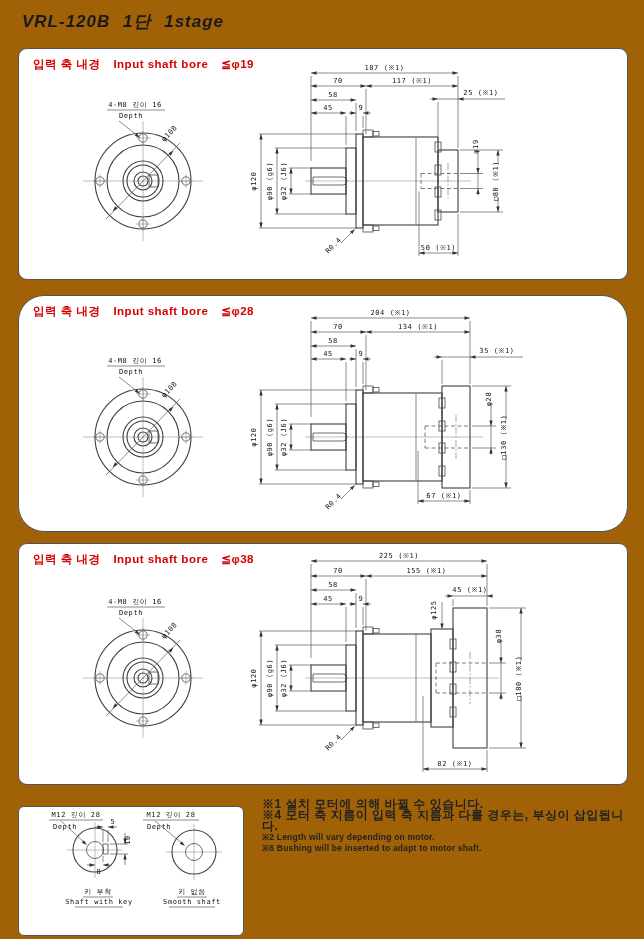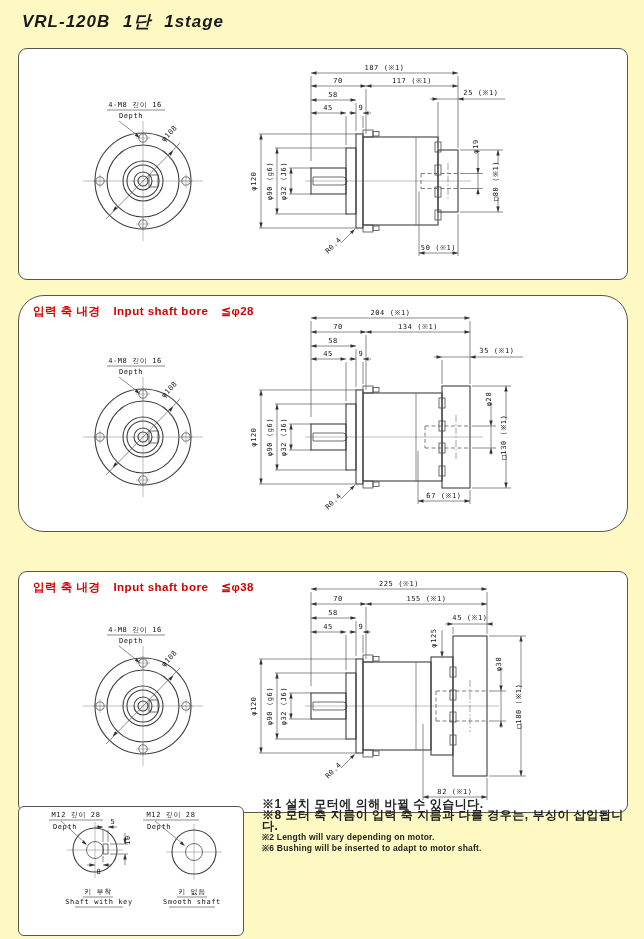--- a/index.html
+++ b/index.html
@@ -1,22 +1,22 @@
 <!DOCTYPE html>
 <html style="--red: #d60000;"><head>
 <meta charset="utf-8">
 <style>
   html,body{margin:0;padding:0;background:#fff;}
-  #page{position:relative;width:644px;height:939px;background:#fef9c3;overflow:hidden;
+  #page{position:relative;width:644px;height:939px;background:#a16207;overflow:hidden;
         font-family:"Liberation Sans",sans-serif;color:#111;}
   .title{position:absolute;left:22px;top:10px;font-style:italic;font-weight:bold;
          font-size:17px;letter-spacing:1px;word-spacing:7px;color:#1a1a1a;}
   .panel{position:absolute;left:18px;width:608px;border:1.3px solid #555;
          border-radius:9px;background:#fff;}
-  #p1{top:48px;height:230px;} #p2{top:295px;height:235px;border-radius:26px;} #p3{top:571px;height:240px;}
+  #p1{top:48px;height:230px;} #p2{top:295px;height:235px;border-radius:26px;} #p3{top:543px;height:240px;}
   #pbox{position:absolute;left:18px;top:806px;width:224px;height:128px;border:1.3px solid #555;
         border-radius:6px;background:#fff;}
   .phead{position:absolute;left:14px;top:8px;z-index:2;color:var(--red,#d60000);
          font-weight:bold;font-size:11.5px;letter-spacing:0.5px;white-space:nowrap;}
   .phead span{margin-right:13px;}
   .svgwrap,.svgwrap svg{position:absolute;left:0;top:0;width:100%;height:100%;}
   .notes{position:absolute;left:262px;top:799px;width:370px;}
   .nko{font-size:12px;font-weight:bold;letter-spacing:0.5px;line-height:11px;color:#222;}
   .nen{font-size:8.5px;font-weight:bold;letter-spacing:0.2px;line-height:11px;color:#222;}
   
@@ -29,20 +29,23 @@
   .ah{fill:#333;stroke:none;}
   text.dt{font-family:"DejaVu Sans Mono",monospace;font-size:7px;fill:#111;letter-spacing:0.6px;}
 </style>
 </head>
 <body>
 
 <div id="page">
   <div class="title">VRL-120B  1단  1stage</div>
 
   <div class="panel" id="p1">
+    <div class="phead">
+      <span>입력 축 내경</span><span>Input shaft bore</span><span>≦φ19</span>
+    </div>
     <div class="svgwrap" id="draw0">
         <svg width="608" height="230" viewBox="0 0 608 230">
           <line x1="64" y1="132" x2="184" y2="132" class="cl"></line>
           <line x1="124" y1="72" x2="124" y2="192" class="cl"></line>
           <circle cx="124" cy="132" r="48" class="ol"></circle>
           <circle cx="124" cy="132" r="36" class="ol"></circle>
           <circle cx="124" cy="132" r="20" class="ol"></circle>
           <circle cx="124" cy="132" r="16" class="ol"></circle>
           <circle cx="124" cy="132" r="9" class="ol"></circle>
           <circle cx="124" cy="132" r="5" class="ol"></circle>
@@ -490,17 +493,17 @@
           <text x="173" y="87" class="dt" text-anchor="middle">키 없음</text>
           <line x1="158" y1="90" x2="188" y2="90" class="dl"></line>
           <text x="173" y="97" class="dt" text-anchor="middle">Smooth shaft</text>
           <line x1="150" y1="100" x2="196" y2="100" class="dl"></line>
         </svg>
       </div>
   </div>
 
   <div class="notes">
     <div class="nko">※1 설치 모터에 의해 바뀔 수 있습니다.</div>
-    <div class="nko">※8 모터 축 지름이 입력 축 지름과 다를 경우는, 부싱이 삽입됩니다.</div>
+    <div class="nko">※4 모터 축 지름이 입력 축 지름과 다를 경우는, 부싱이 삽입됩니다.</div>
     <div class="nen">※2 Length will vary depending on motor.</div>
     <div class="nen">※6 Bushing will be inserted to adapt to motor shaft.</div>
   </div>
 </div>
 
 </body></html>

